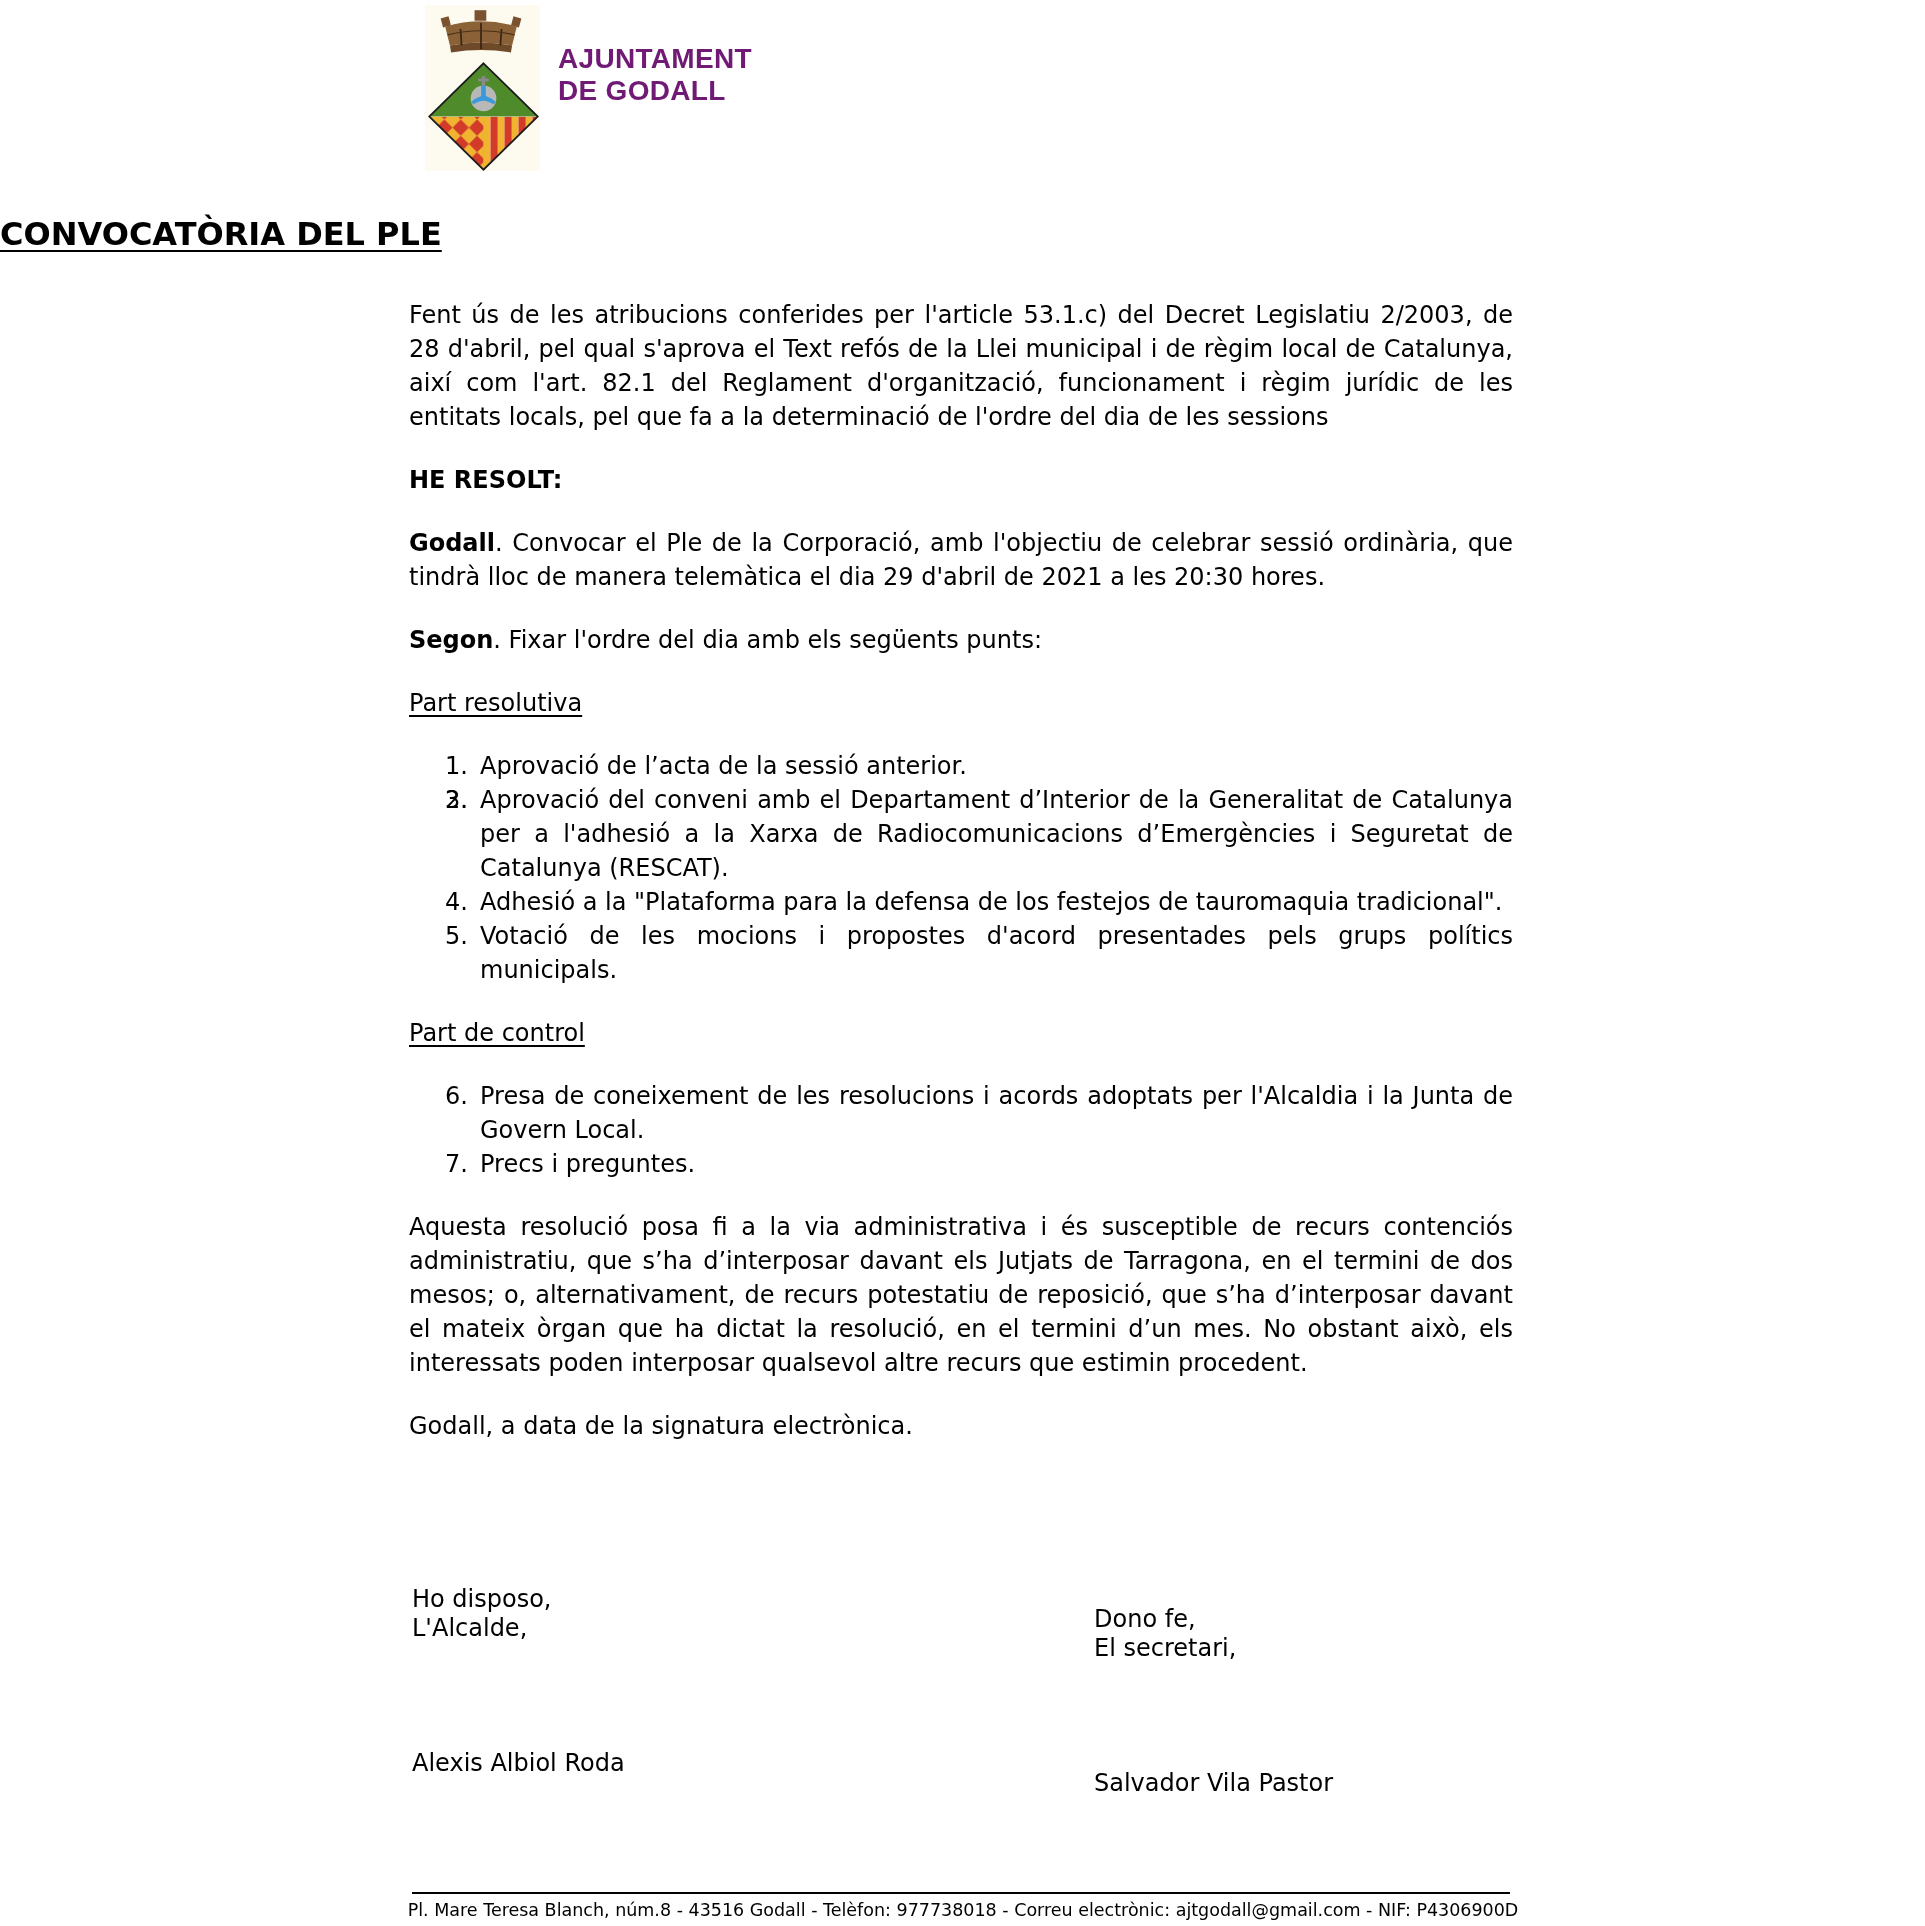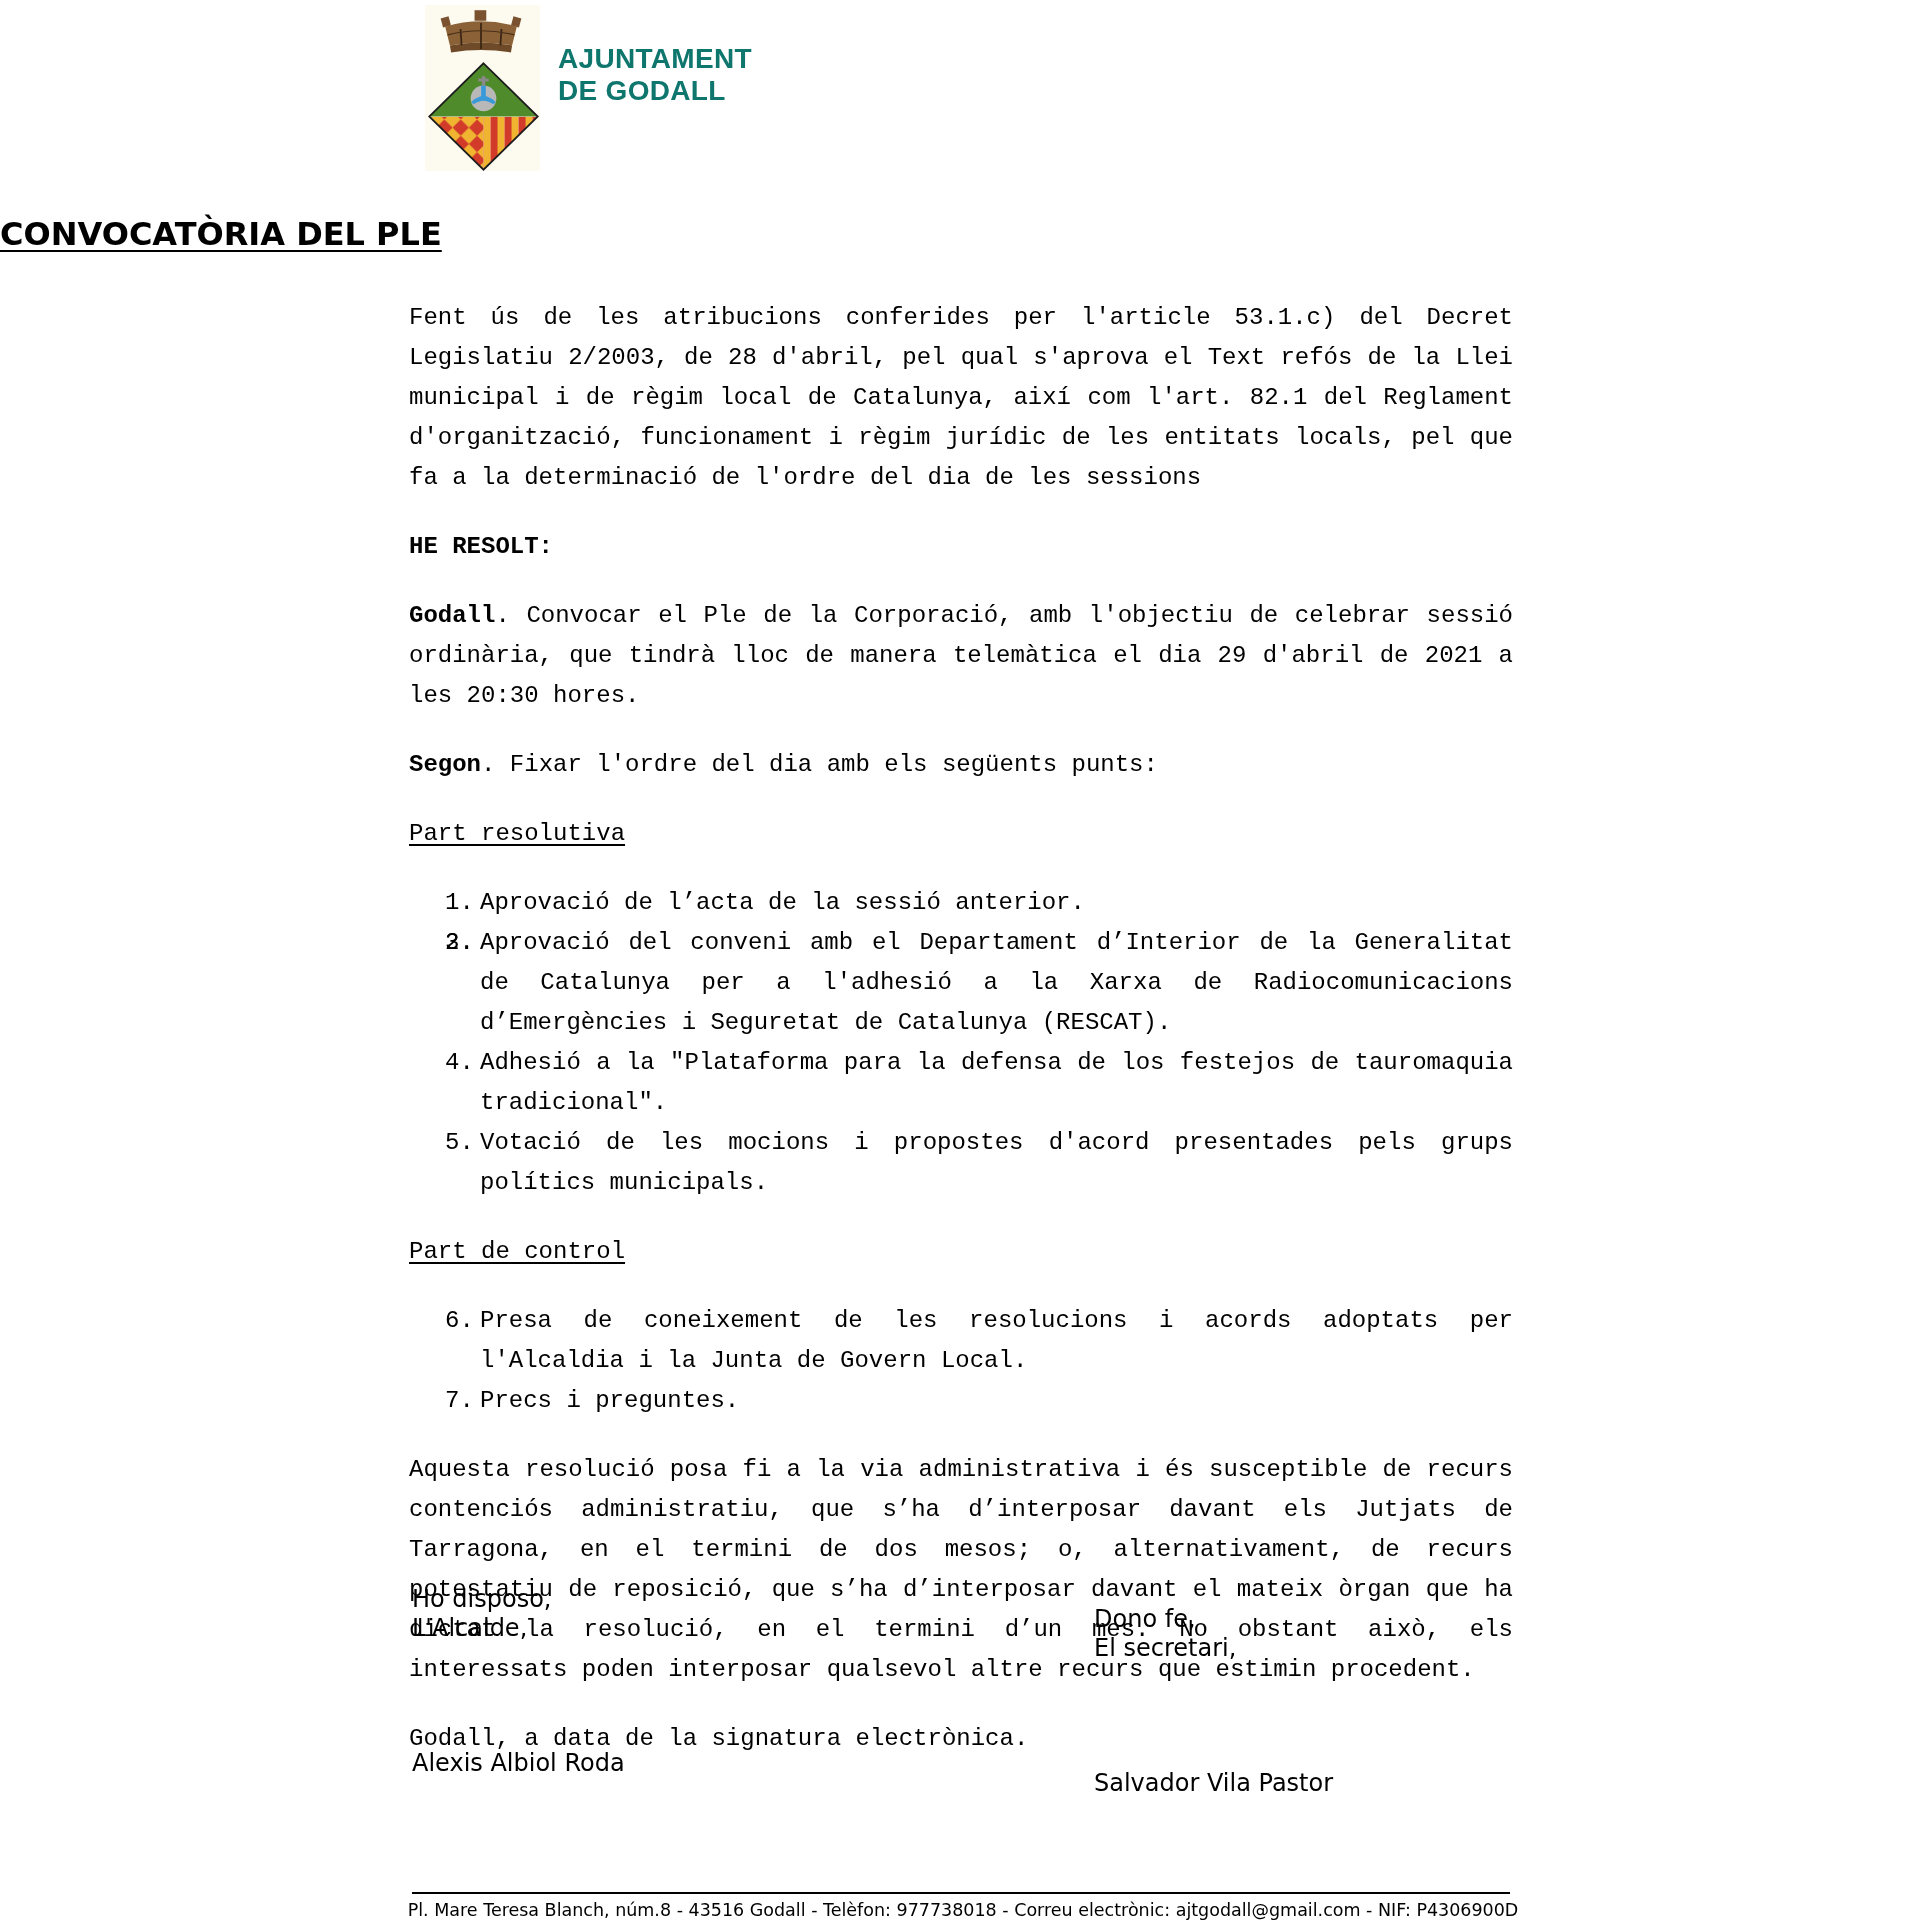--- a/index.html
+++ b/index.html
@@ -9,30 +9,30 @@
     }
     .logo-bg {
       position: absolute; left: 425px; top: 4.7px; width: 115px; height: 166px;
       background: #fdfbf0;
     }
     .crown { position: absolute; left: 437px; top: 9.3px; width: 88px; height: 47px; }
     .shield { position: absolute; left: 428px; top: 62px; width: 111px; height: 109px; }
     .brand {
       position: absolute; left: 558px; top: 43px;
       font-family: "Liberation Sans", sans-serif; font-weight: bold;
-      font-size: 28px; line-height: 32px; letter-spacing: 0.3px; color: #0f766e;
+      font-size: 28px; line-height: 32px; letter-spacing: 0.3px; color: #701a75;
     }
     .title {
       position: absolute; left: 0; width: 100%; top: 215px; text-align: left;
       font-weight: bold; font-size: 32px; text-decoration: underline;
       text-decoration-thickness: 2.3px; text-underline-offset: 4.7px;
     }
     .content {
       position: absolute; left: 409px; width: 1104px; top: 298px;
-      font-size: 24px; line-height: 40px; font-family: Liberation Mono, monospace;
+      font-size: 24px; line-height: 34px;
     }
     .content p { margin: 0 0 29px 0; text-align: justify; }
     .content .bold { font-weight: bold; }
     .content .u { text-decoration: underline; text-underline-offset: 3.5px; }
     ol { margin: 0 0 29px 0; padding: 0; list-style: none; }
     ol li { position: relative; padding-left: 71px; text-align: justify; }
     ol li .num { position: absolute; left: 36px; top: 0; }
     .sig {
       position: absolute; top: 1585px; font-size: 24px; line-height: 29px;
     }

